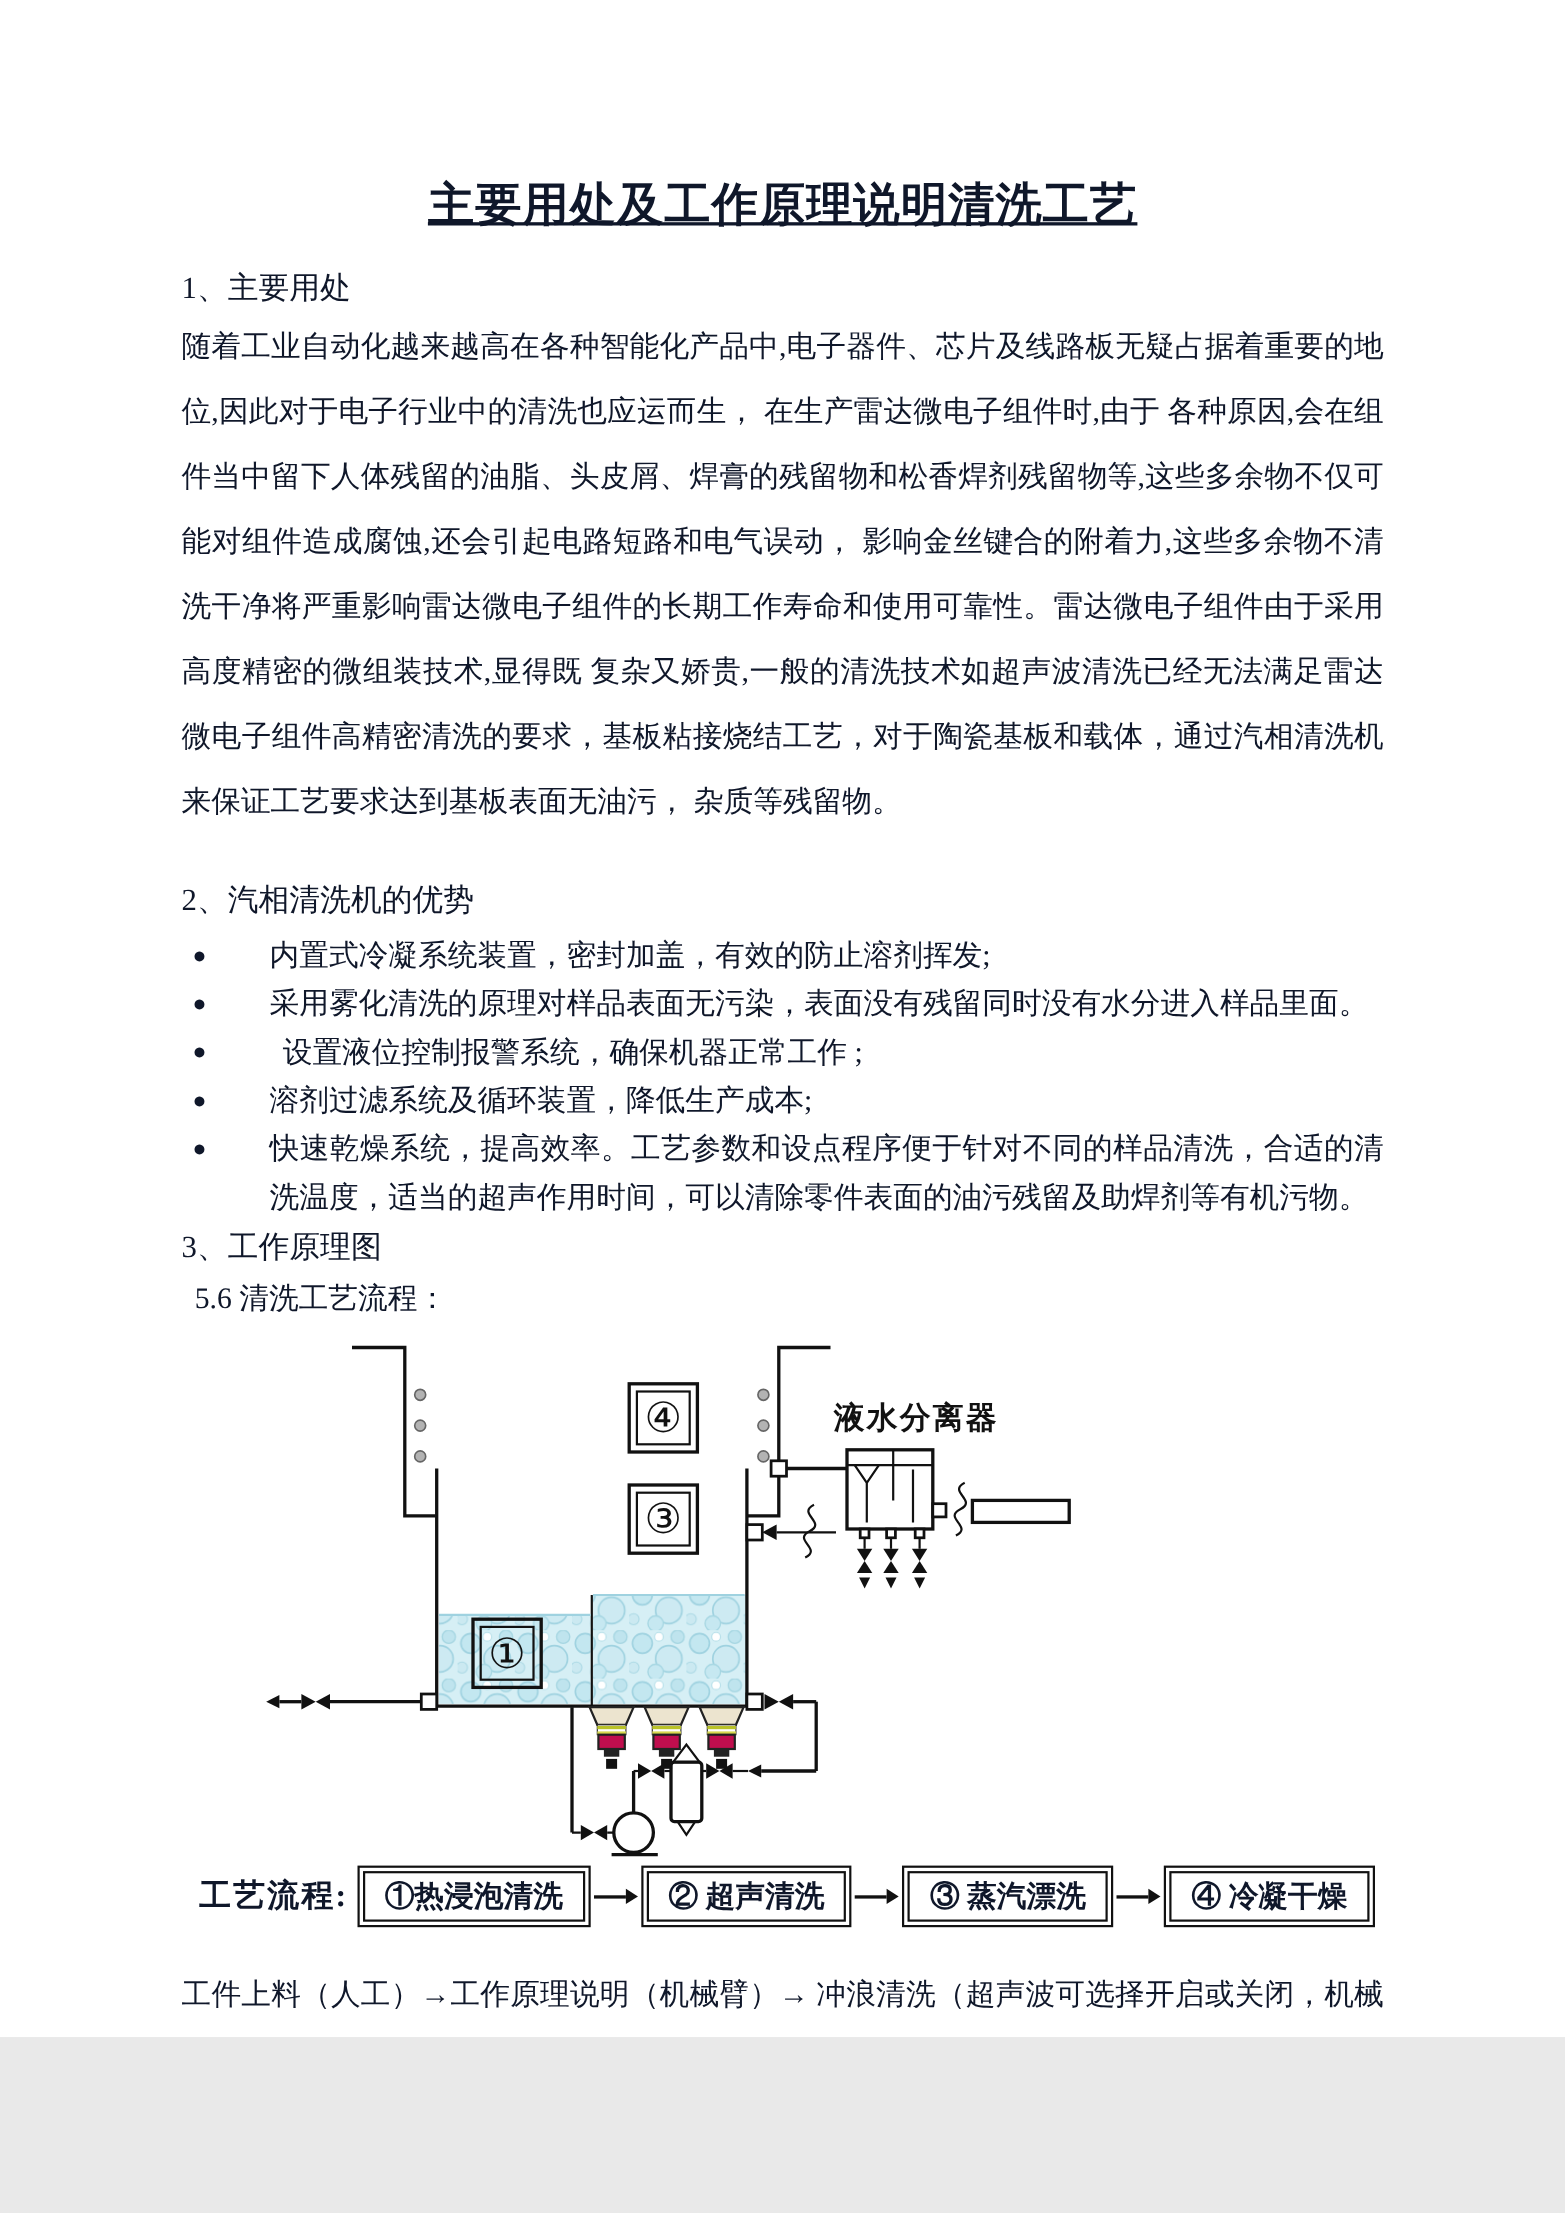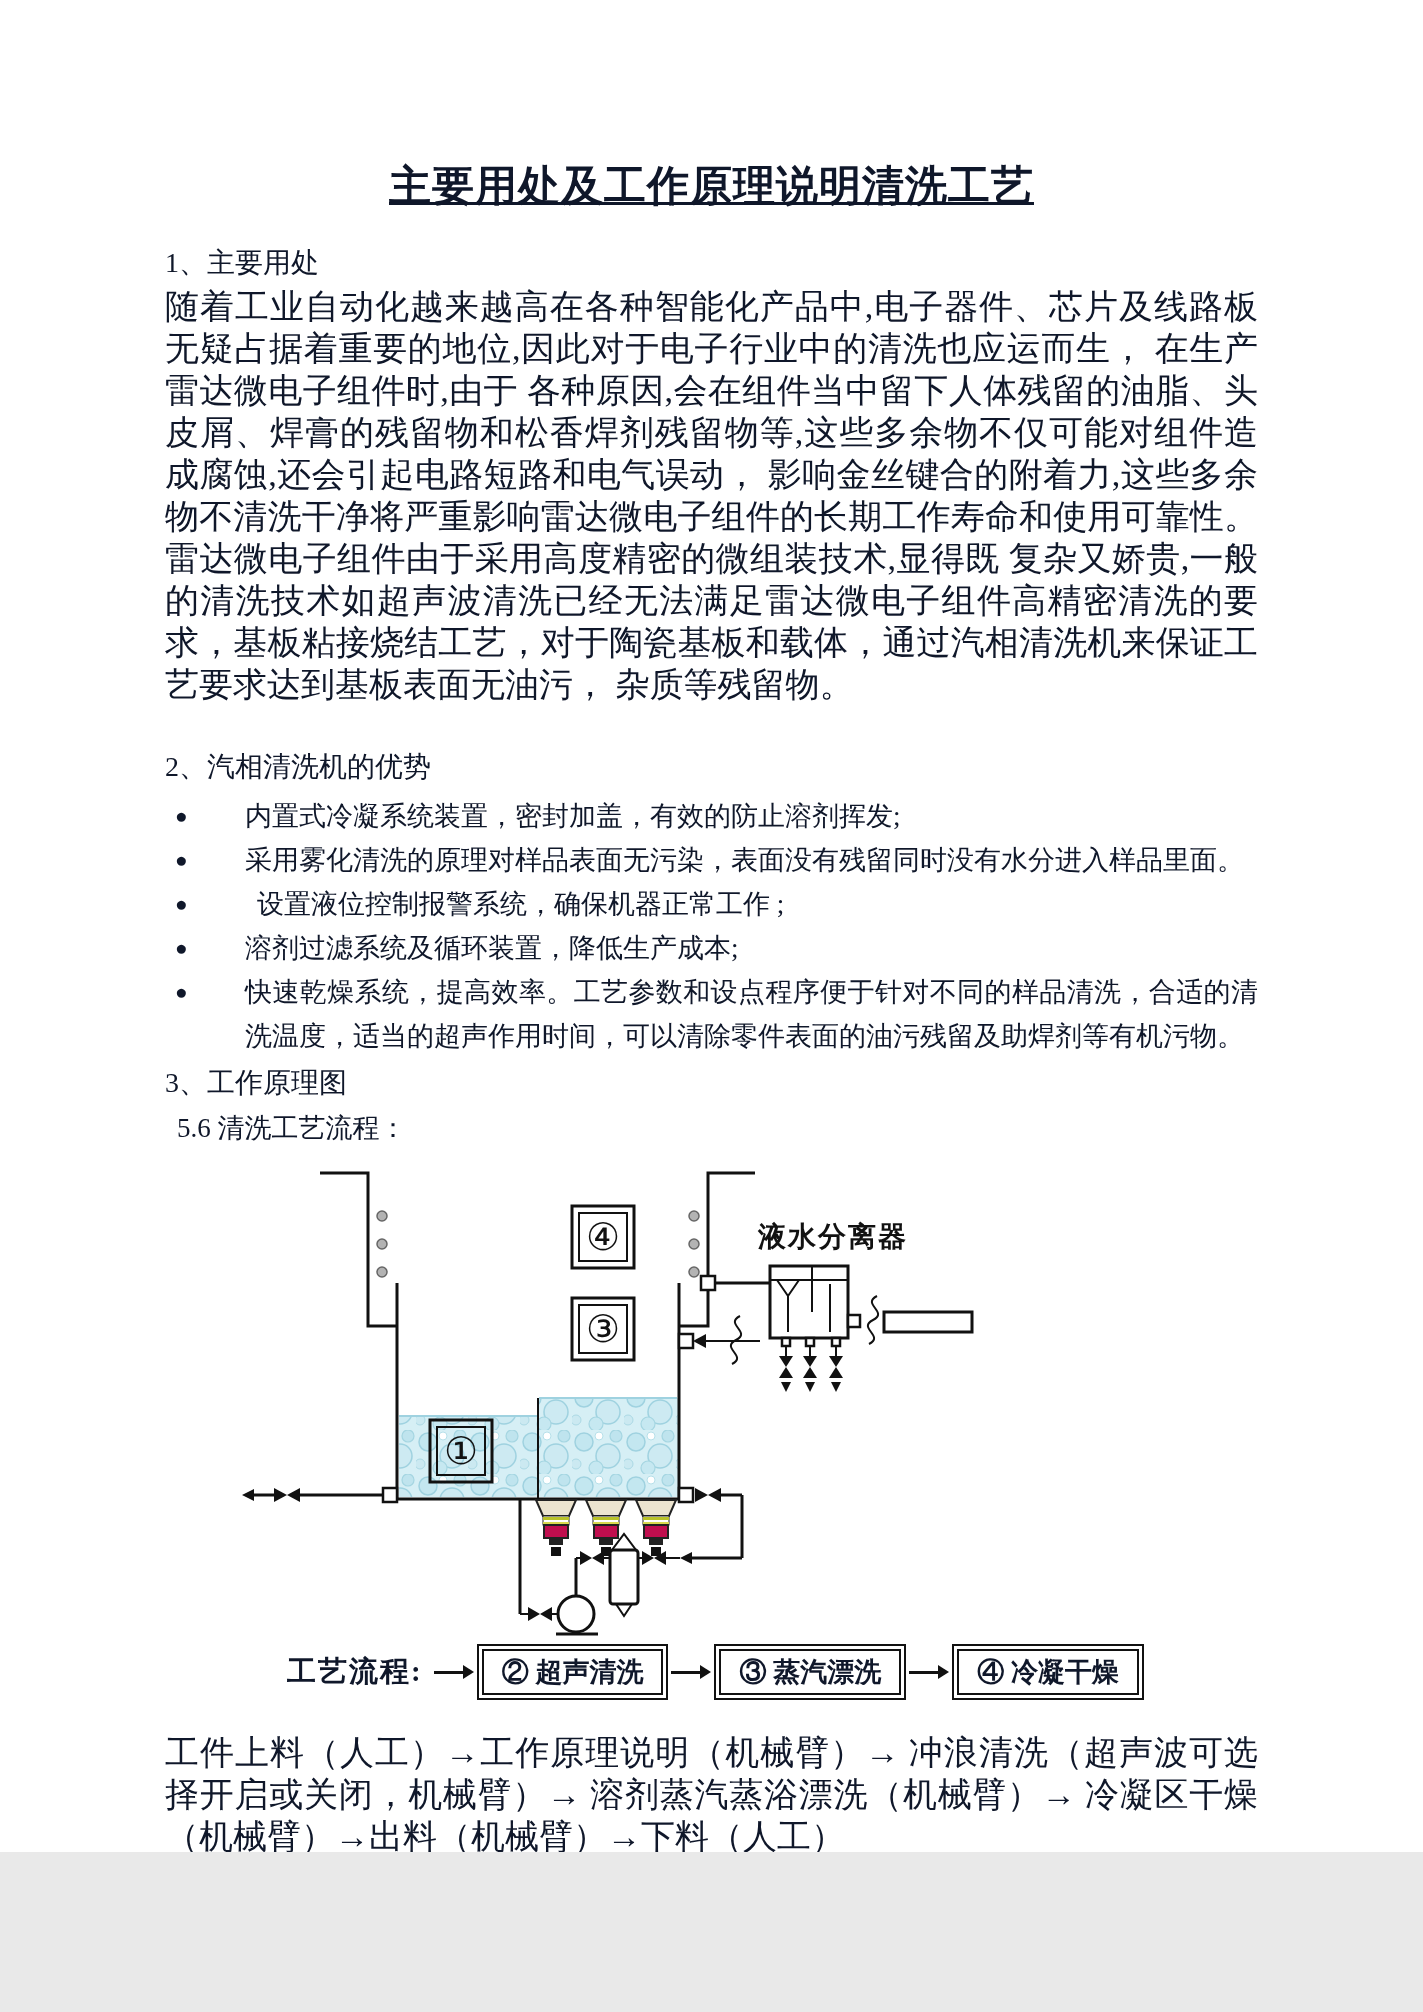--- a/index.html
+++ b/index.html
@@ -7,21 +7,21 @@
     width:1423px;height:1852px;background:#fff;margin:0 auto;
     box-sizing:border-box;padding:158px 165px 0 165px;overflow:hidden;
     font-family:"Liberation Serif","DejaVu Serif",serif;color:#0f172a;
   }
   .title{
     font-size:42px;font-weight:bold;text-align:center;margin:0 0 26px 0;
     text-decoration:underline;text-decoration-thickness:3px;letter-spacing:1px;
   }
   p{margin:0;}
   .h1{font-size:28px;line-height:46px;}
-  .body-text{font-size:34px;line-height:42px;text-align:justify;}
+  .body-text{font-size:27px;line-height:59px;text-align:justify;}
   .mt{margin-top:38px;}
   ul.bullets{list-style:none;margin:4px 0 2px 0;padding:0;}
   ul.bullets li{display:flex;font-size:27px;line-height:44px;}
   ul.bullets .marker{width:70px;flex:none;padding-left:10px;font-size:21px;}
   ul.bullets .btext{flex:1;text-align:justify;}
   .sub{font-size:27px;line-height:44px;padding-left:12px;}
   .diagram-wrap{margin-left:-15px;}
   svg{display:block;}
   .d{stroke:#111;fill:none;stroke-width:3;}
   .d2{stroke:#111;fill:none;stroke-width:2;}
@@ -234,20 +234,23 @@
         <rect x="643" y="1324" width="26" height="3" fill="#d8d84e"></rect>
         <rect x="644" y="1327" width="24" height="13" fill="#c00e4e" stroke="#222" stroke-width="2"></rect>
         <rect x="649" y="1340" width="14" height="7" fill="#222"></rect>
         <rect x="651" y="1349" width="10" height="9" fill="#111"></rect>
       </g>
     </svg>
   </div>
 
   <div class="flow-row">
     <span class="flow-label">工艺流程:</span>
+    <span class="fbox">
+        <span class="fbox-in">①热浸泡清洗</span>
+      </span>
     <span class="farrow">
         <i class="shaft"></i>
         <i class="head"></i>
       </span>
     <span class="fbox">
         <span class="fbox-in">② 超声清洗</span>
       </span>
     <span class="farrow">
         <i class="shaft"></i>
         <i class="head"></i>

